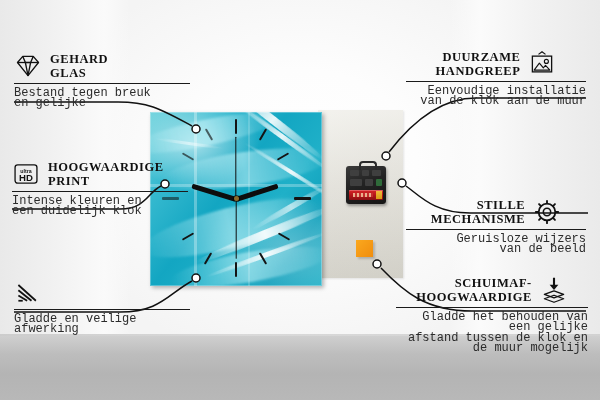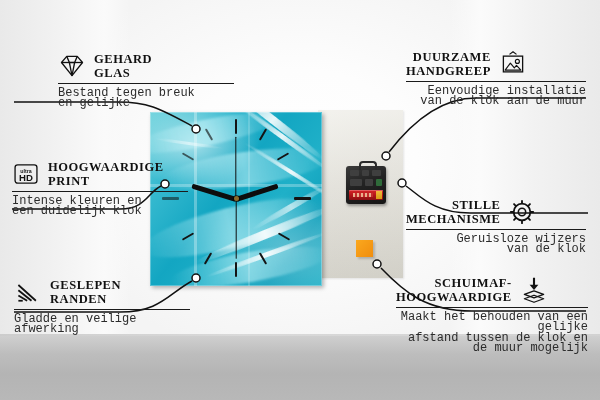--- a/index.html
+++ b/index.html
@@ -76,21 +76,21 @@
   .callout{position:absolute;}
   .co-title{font-family:"Liberation Serif", serif;font-weight:700;color:#111;
     font-size:12.5px;line-height:14px;letter-spacing:.55px;white-space:nowrap;}
   .co-rule{height:1px;background:#1a1a1a;margin:3px 0 4px 0;}
   .co-sub{font-family:Liberation Mono, monospace;color:#2b2b2b;
     font-size:12px;line-height:10.4px;}
   .co-left .co-title,.co-left .co-sub{text-align:left;}
   .co-right{text-align:right;}
   .co-right .co-title,.co-right .co-sub{text-align:right;}
   .co-head{display:flex;align-items:center;gap:8px;}
-  .co-right .co-head{justify-content:flex-start;}
+  .co-right .co-head{justify-content:center;}
   .ic{flex:0 0 auto;width:28px;height:28px;display:block;}
 
   svg.wires{position:absolute;left:0;top:0;width:600px;height:400px;pointer-events:none;}
   .wire{fill:none;stroke:#111;stroke-width:1.5;}
   .knob{fill:#ffffff;stroke:#111;stroke-width:1.5;}
 </style>
 </head>
 <body>
 
 <div id="stage">
@@ -173,21 +173,21 @@
     <path class="wire" d="M586,98 L476,98 C440,98 412,122 389,152"></path>
     <circle class="knob" cx="386" cy="156" r="4"></circle>
 
     <path class="wire" d="M588,213 L470,213 C434,213 420,196 406,186"></path>
     <circle class="knob" cx="402" cy="183" r="4"></circle>
 
     <path class="wire" d="M586,311 L472,311 C426,311 404,292 381,268"></path>
     <circle class="knob" cx="377" cy="264" r="4"></circle>
   </svg>
 
-  <div class="callout co-left" style="left:14px;top:52px;width:176px;margin-left:44px;">
+  <div class="callout co-left" style="left:14px;top:52px;width:176px;">
     <div class="co-head">
       <svg class="ic" viewBox="0 0 32 32">
         <g fill="none" stroke="#111" stroke-width="1.5" stroke-linejoin="round">
           <path d="M4 12 L10 5 L22 5 L28 12 L16 27 Z"></path>
           <path d="M4 12 L28 12"></path>
             <path d="M10 5 L13 12 L16 27"></path>
             <path d="M22 5 L19 12 L16 27"></path>
           <path d="M13 12 L19 12"></path>
         </g>
       </svg>
@@ -221,24 +221,20 @@
   <div class="callout co-left" style="left:14px;top:278px;width:176px;">
     <div class="co-head">
       <svg class="ic" viewBox="0 0 32 32">
         <g stroke="#111" stroke-width="2" stroke-linecap="butt">
           <path d="M5 8 L25 26"></path>
             <path d="M5 14 L20 26"></path>
             <path d="M5 20 L15 26"></path>
             <path d="M5 26 L10 26"></path>
         </g>
       </svg>
-      <div>
-        <div class="co-title">GESLEPEN</div>
-        <div class="co-title">RANDEN</div>
-      </div>
     </div>
     <div class="co-rule"></div>
     <div class="co-sub">Gladde en veilige afwerking</div>
     <div class="co-sub"></div>
   </div>
 
   <div class="callout co-right" style="left:406px;top:50px;width:180px;">
     <div class="co-head">
       <div>
         <div class="co-title">DUURZAME</div>
@@ -272,34 +268,34 @@
           <path d="M6.9 6.9 L8.9 8.9"></path>
             <path d="M23.1 23.1 L25.1 25.1"></path>
           <path d="M25.1 6.9 L23.1 8.9"></path>
             <path d="M8.9 23.1 L6.9 25.1"></path>
         </g>
         <circle cx="16" cy="16" r="4.2" fill="none" stroke="#111" stroke-width="1.8"></circle>
       </svg>
     </div>
     <div class="co-rule"></div>
     <div class="co-sub">Geruisloze wijzers</div>
-    <div class="co-sub">van de klok</div>
+    <div class="co-sub">van de beeld</div>
   </div>
 
   <div class="callout co-right" style="left:396px;top:276px;width:192px;">
     <div class="co-head">
       <div>
         <div class="co-title">SCHUIMAF-</div>
         <div class="co-title">HOOGWAARDIGE</div>
       </div>
       <svg class="ic" viewBox="0 0 32 32">
         <path d="M16 2 L16 12" stroke="#111" stroke-width="2.4" fill="none"></path>
         <path d="M11 10 L16 16 L21 10 Z" fill="#111"></path>
         <path d="M16 17 L27 21 L16 25 L5 21 Z" fill="none" stroke="#111" stroke-width="1.5" stroke-linejoin="round"></path>
         <path d="M16 22 L27 26 L16 30 L5 26 Z" fill="none" stroke="#111" stroke-width="1.5" stroke-linejoin="round"></path>
       </svg>
     </div>
     <div class="co-rule"></div>
-    <div class="co-sub">Maakt het behouden van een gelijke</div>
+    <div class="co-sub">Gladde het behouden van een gelijke</div>
     <div class="co-sub">afstand tussen de klok en de muur mogelijk</div>
   </div>
 
 </div>
 
 </body></html>

